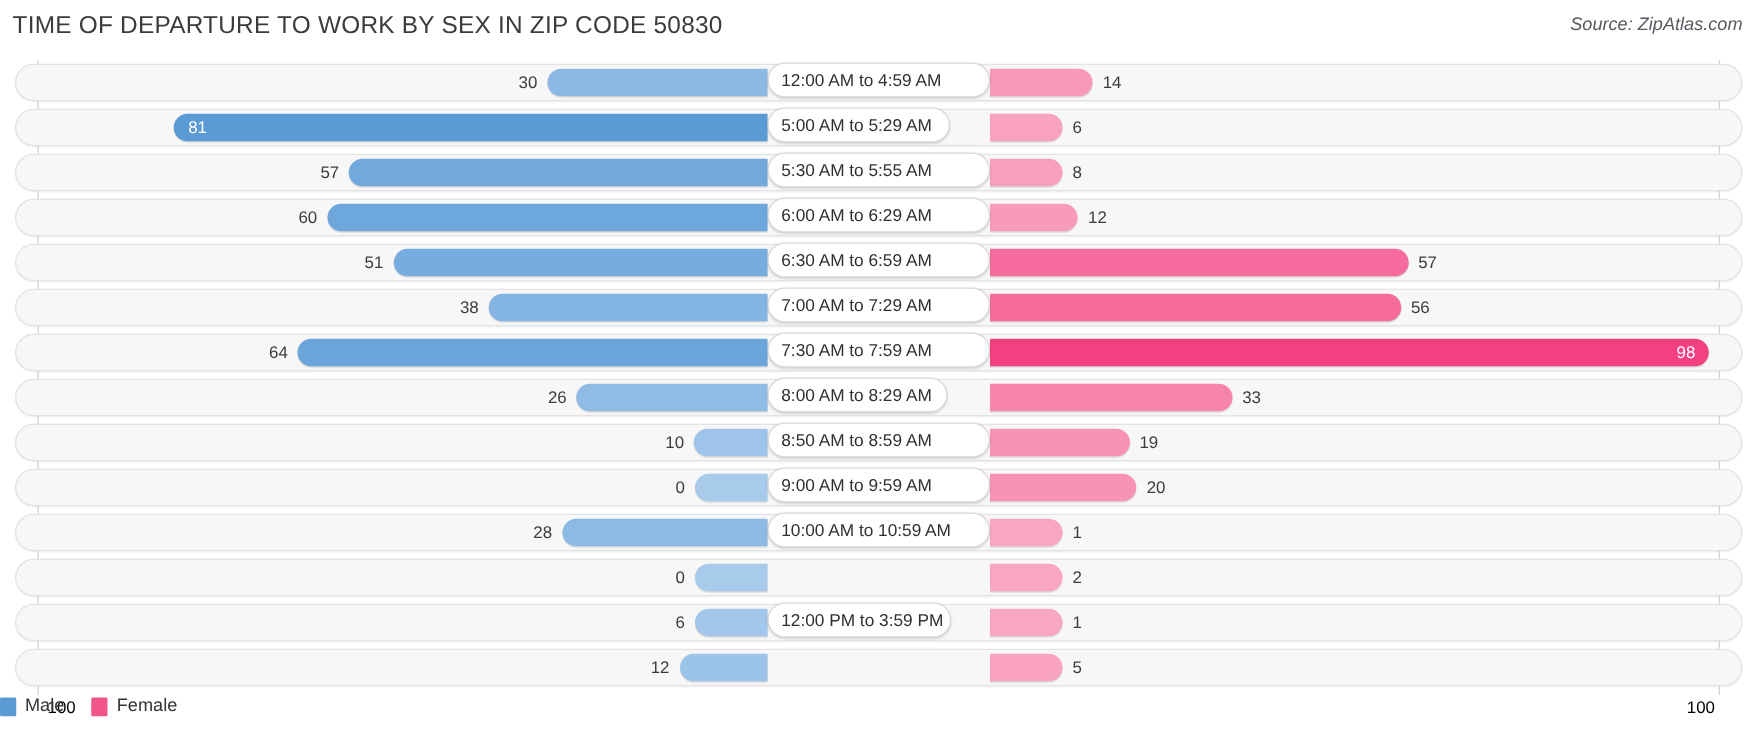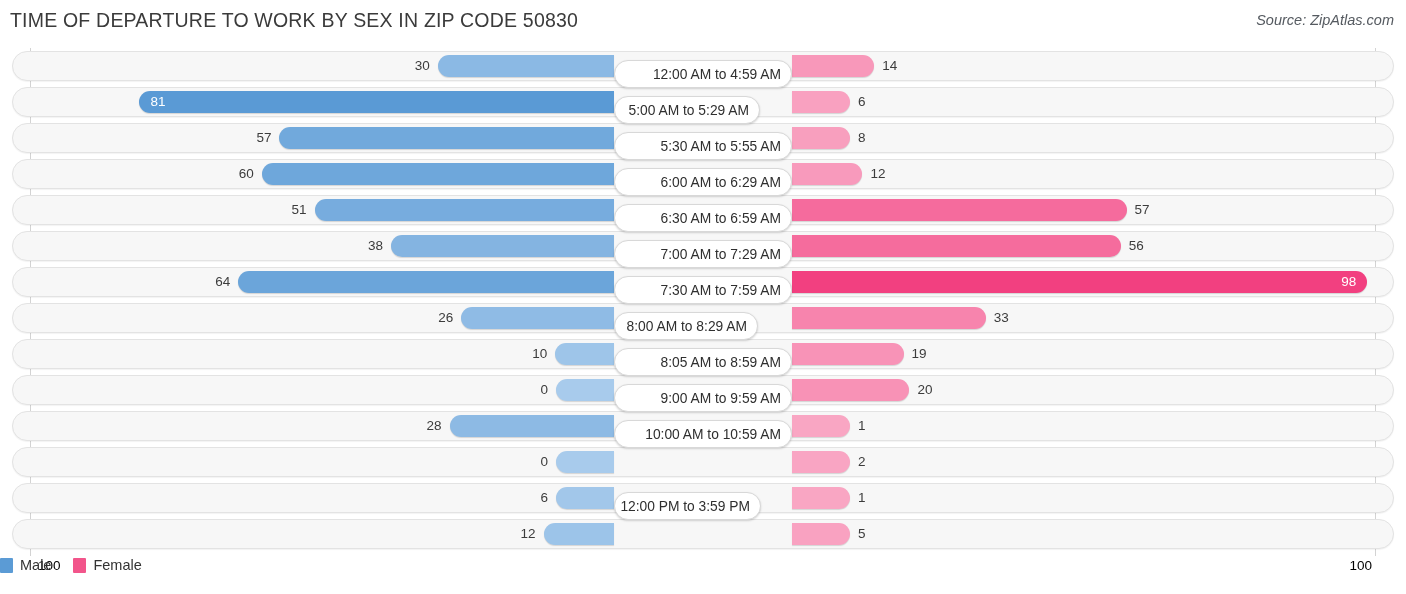--- a/index.html
+++ b/index.html
@@ -105,29 +105,29 @@
     white-space: nowrap;
     line-height: 16px;
   }
   .val.inside {
     color: #ffffff;
   }
 
   
   .cat-pill {
     position: absolute;
-    top: 12px;
+    top: 2px;
     height: 28px;
     background: #ffffff;
     border: 1px solid #d8d8d8;
     border-radius: 14px;
     box-shadow: 0 1px 2px rgba(0,0,0,.17);
     display: flex;
     align-items: center;
-    justify-content: flex-end;
+    justify-content: flex-start;
     padding: 8px 10px;
     z-index: 5;
   }
   .cat-pill span {
     font-size: 13.8px;
     color: #2f2f2f;
     white-space: nowrap;
   }
 
   
@@ -266,21 +266,21 @@
             <span>8:00 AM to 8:29 AM</span>
           </div>
         </div>
         <div class="row">
           <div class="track"></div>
           <div class="bar male" style="left: 555.3px; width: 58.7px; background: rgb(158, 197, 233);"></div>
           <div class="bar female" style="left: 792px; width: 111.53px; background: rgb(248, 147, 183);"></div>
           <div class="val" style="left: 547.3px; transform: translateX(-100%);">10</div>
           <div class="val" style="left: 911.53px;">19</div>
           <div class="cat-pill" style="left: 614px; width: 178px;">
-            <span>8:05 AM to 8:59 AM</span>
+            <span>8:50 AM to 8:59 AM</span>
           </div>
         </div>
         <div class="row">
           <div class="track"></div>
           <div class="bar male" style="left: 556px; width: 58px; background: rgb(168, 203, 236);"></div>
           <div class="bar female" style="left: 792px; width: 117.4px; background: rgb(248, 146, 182);"></div>
           <div class="val" style="left: 548px; transform: translateX(-100%);">0</div>
           <div class="val" style="left: 917.4px;">20</div>
           <div class="cat-pill" style="left: 614px; width: 178px;">
             <span>9:00 AM to 9:59 AM</span>

